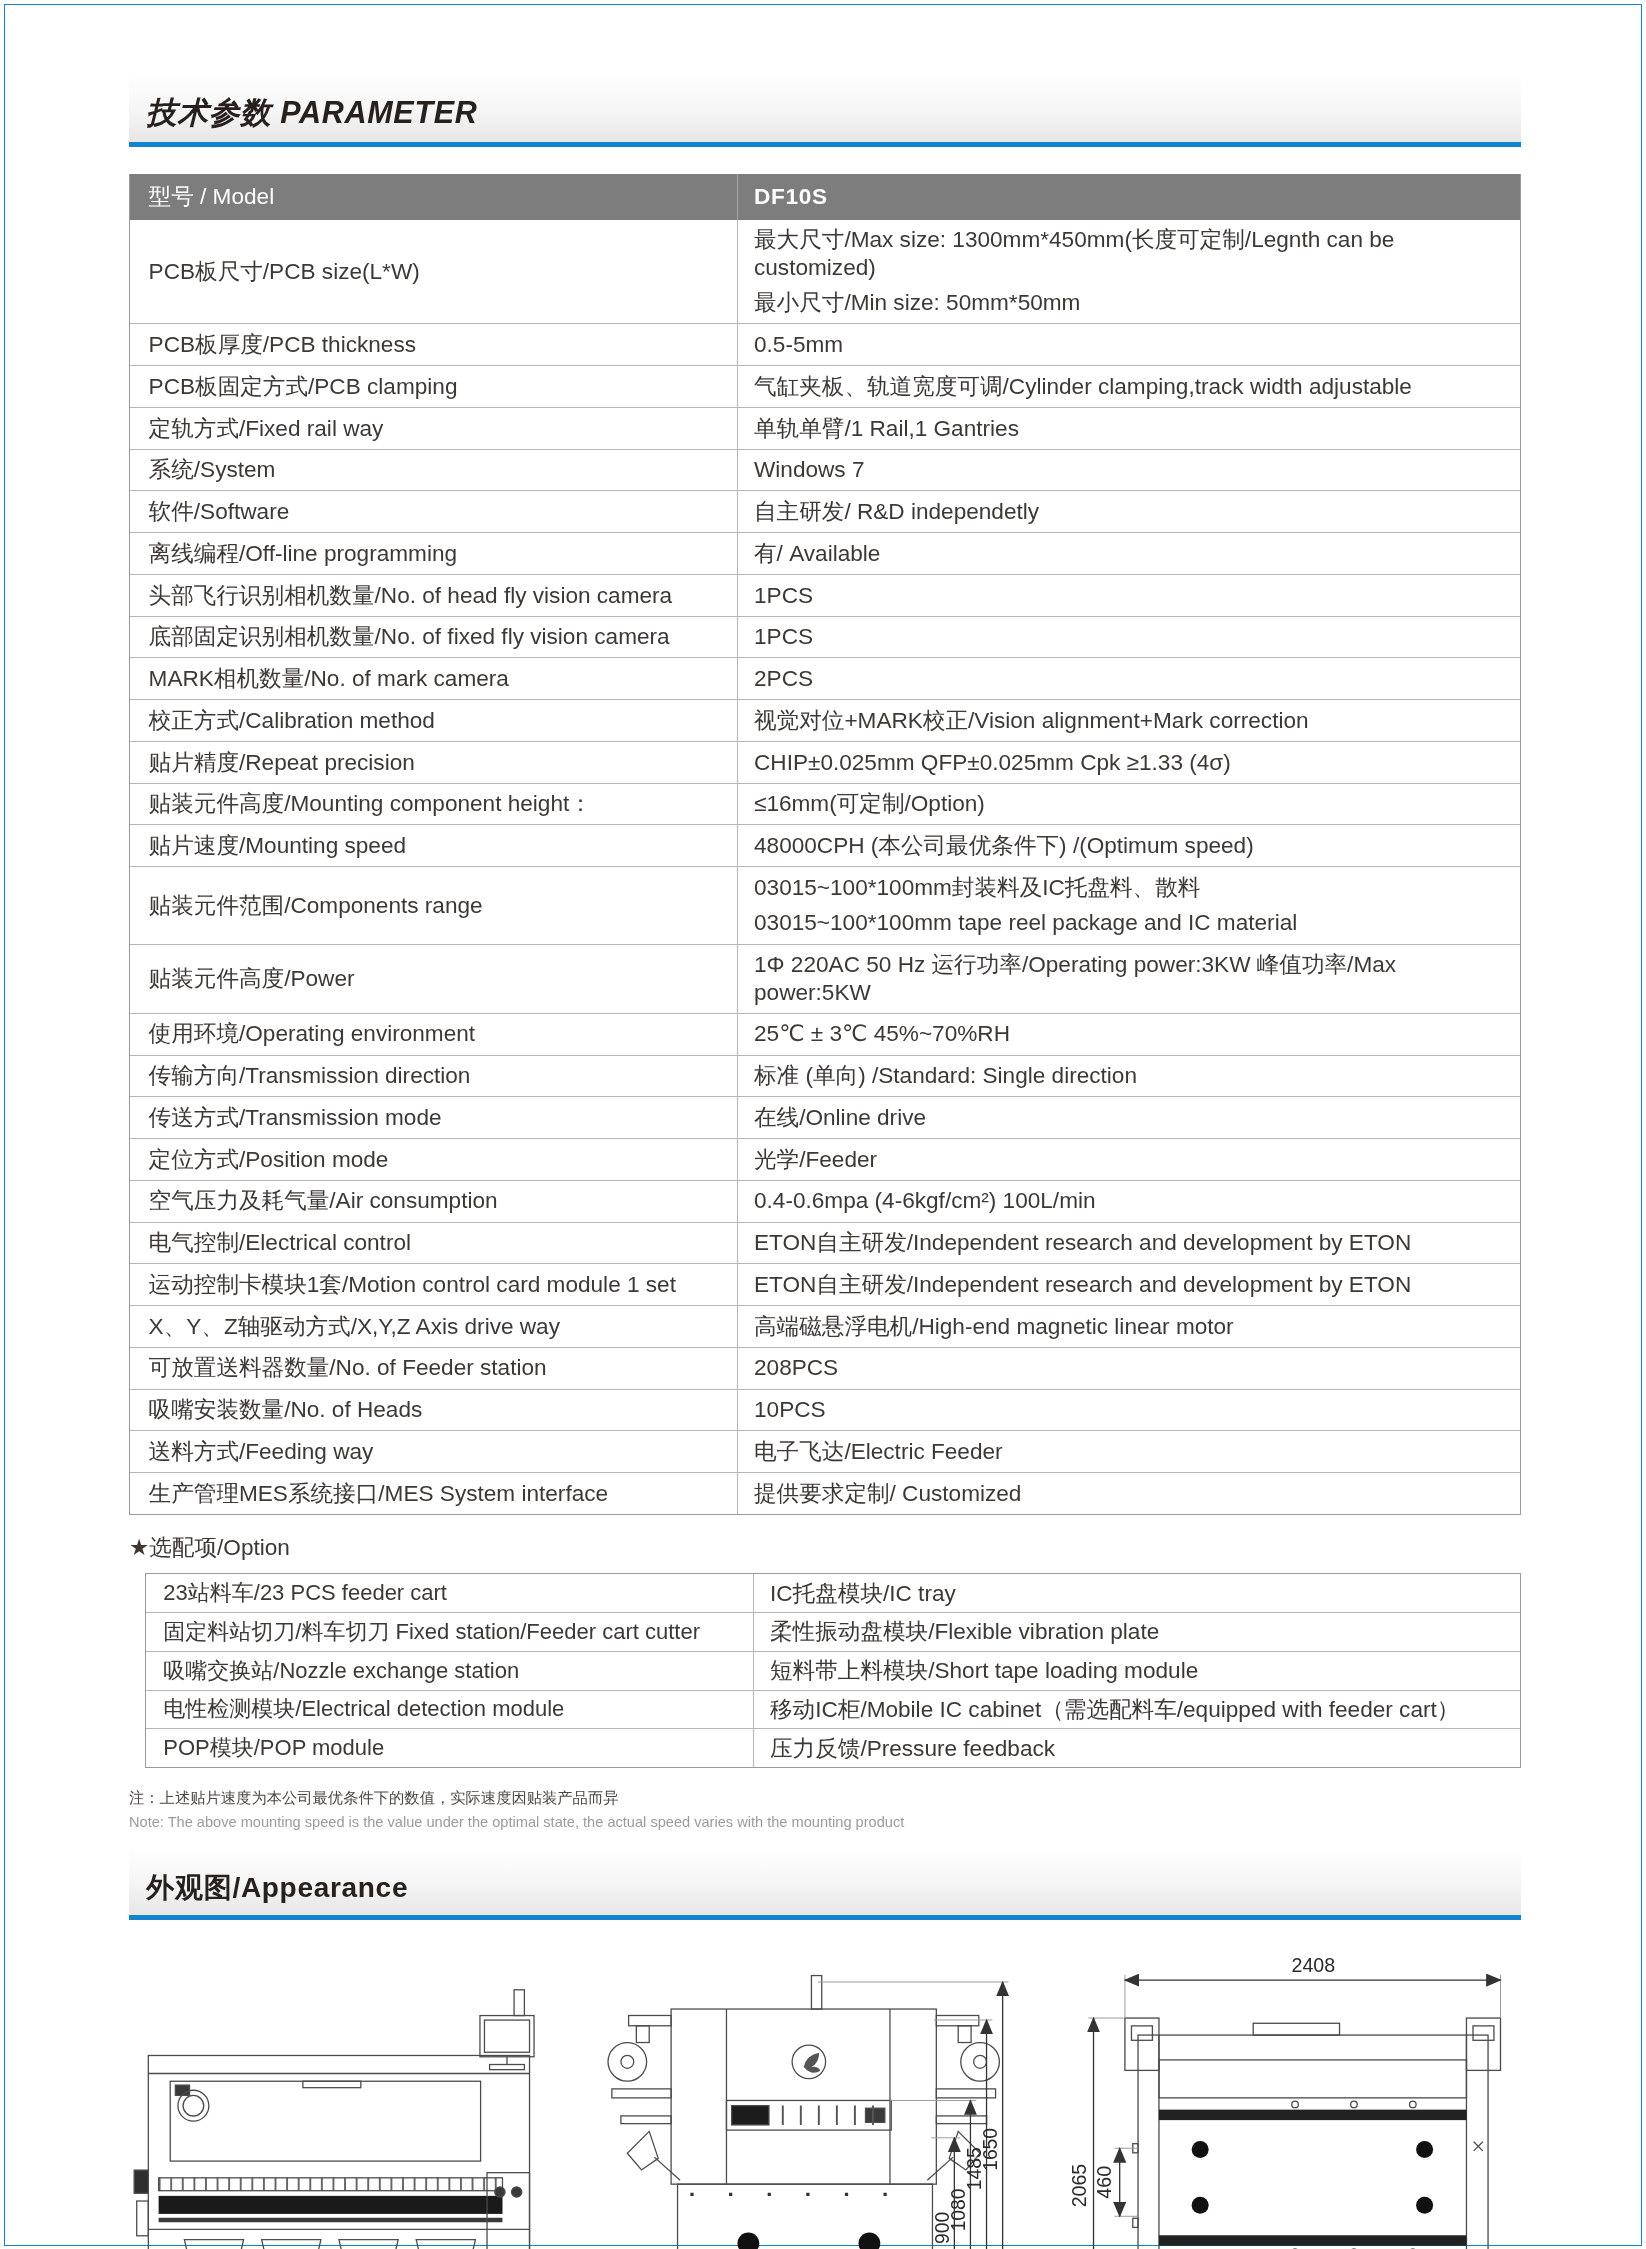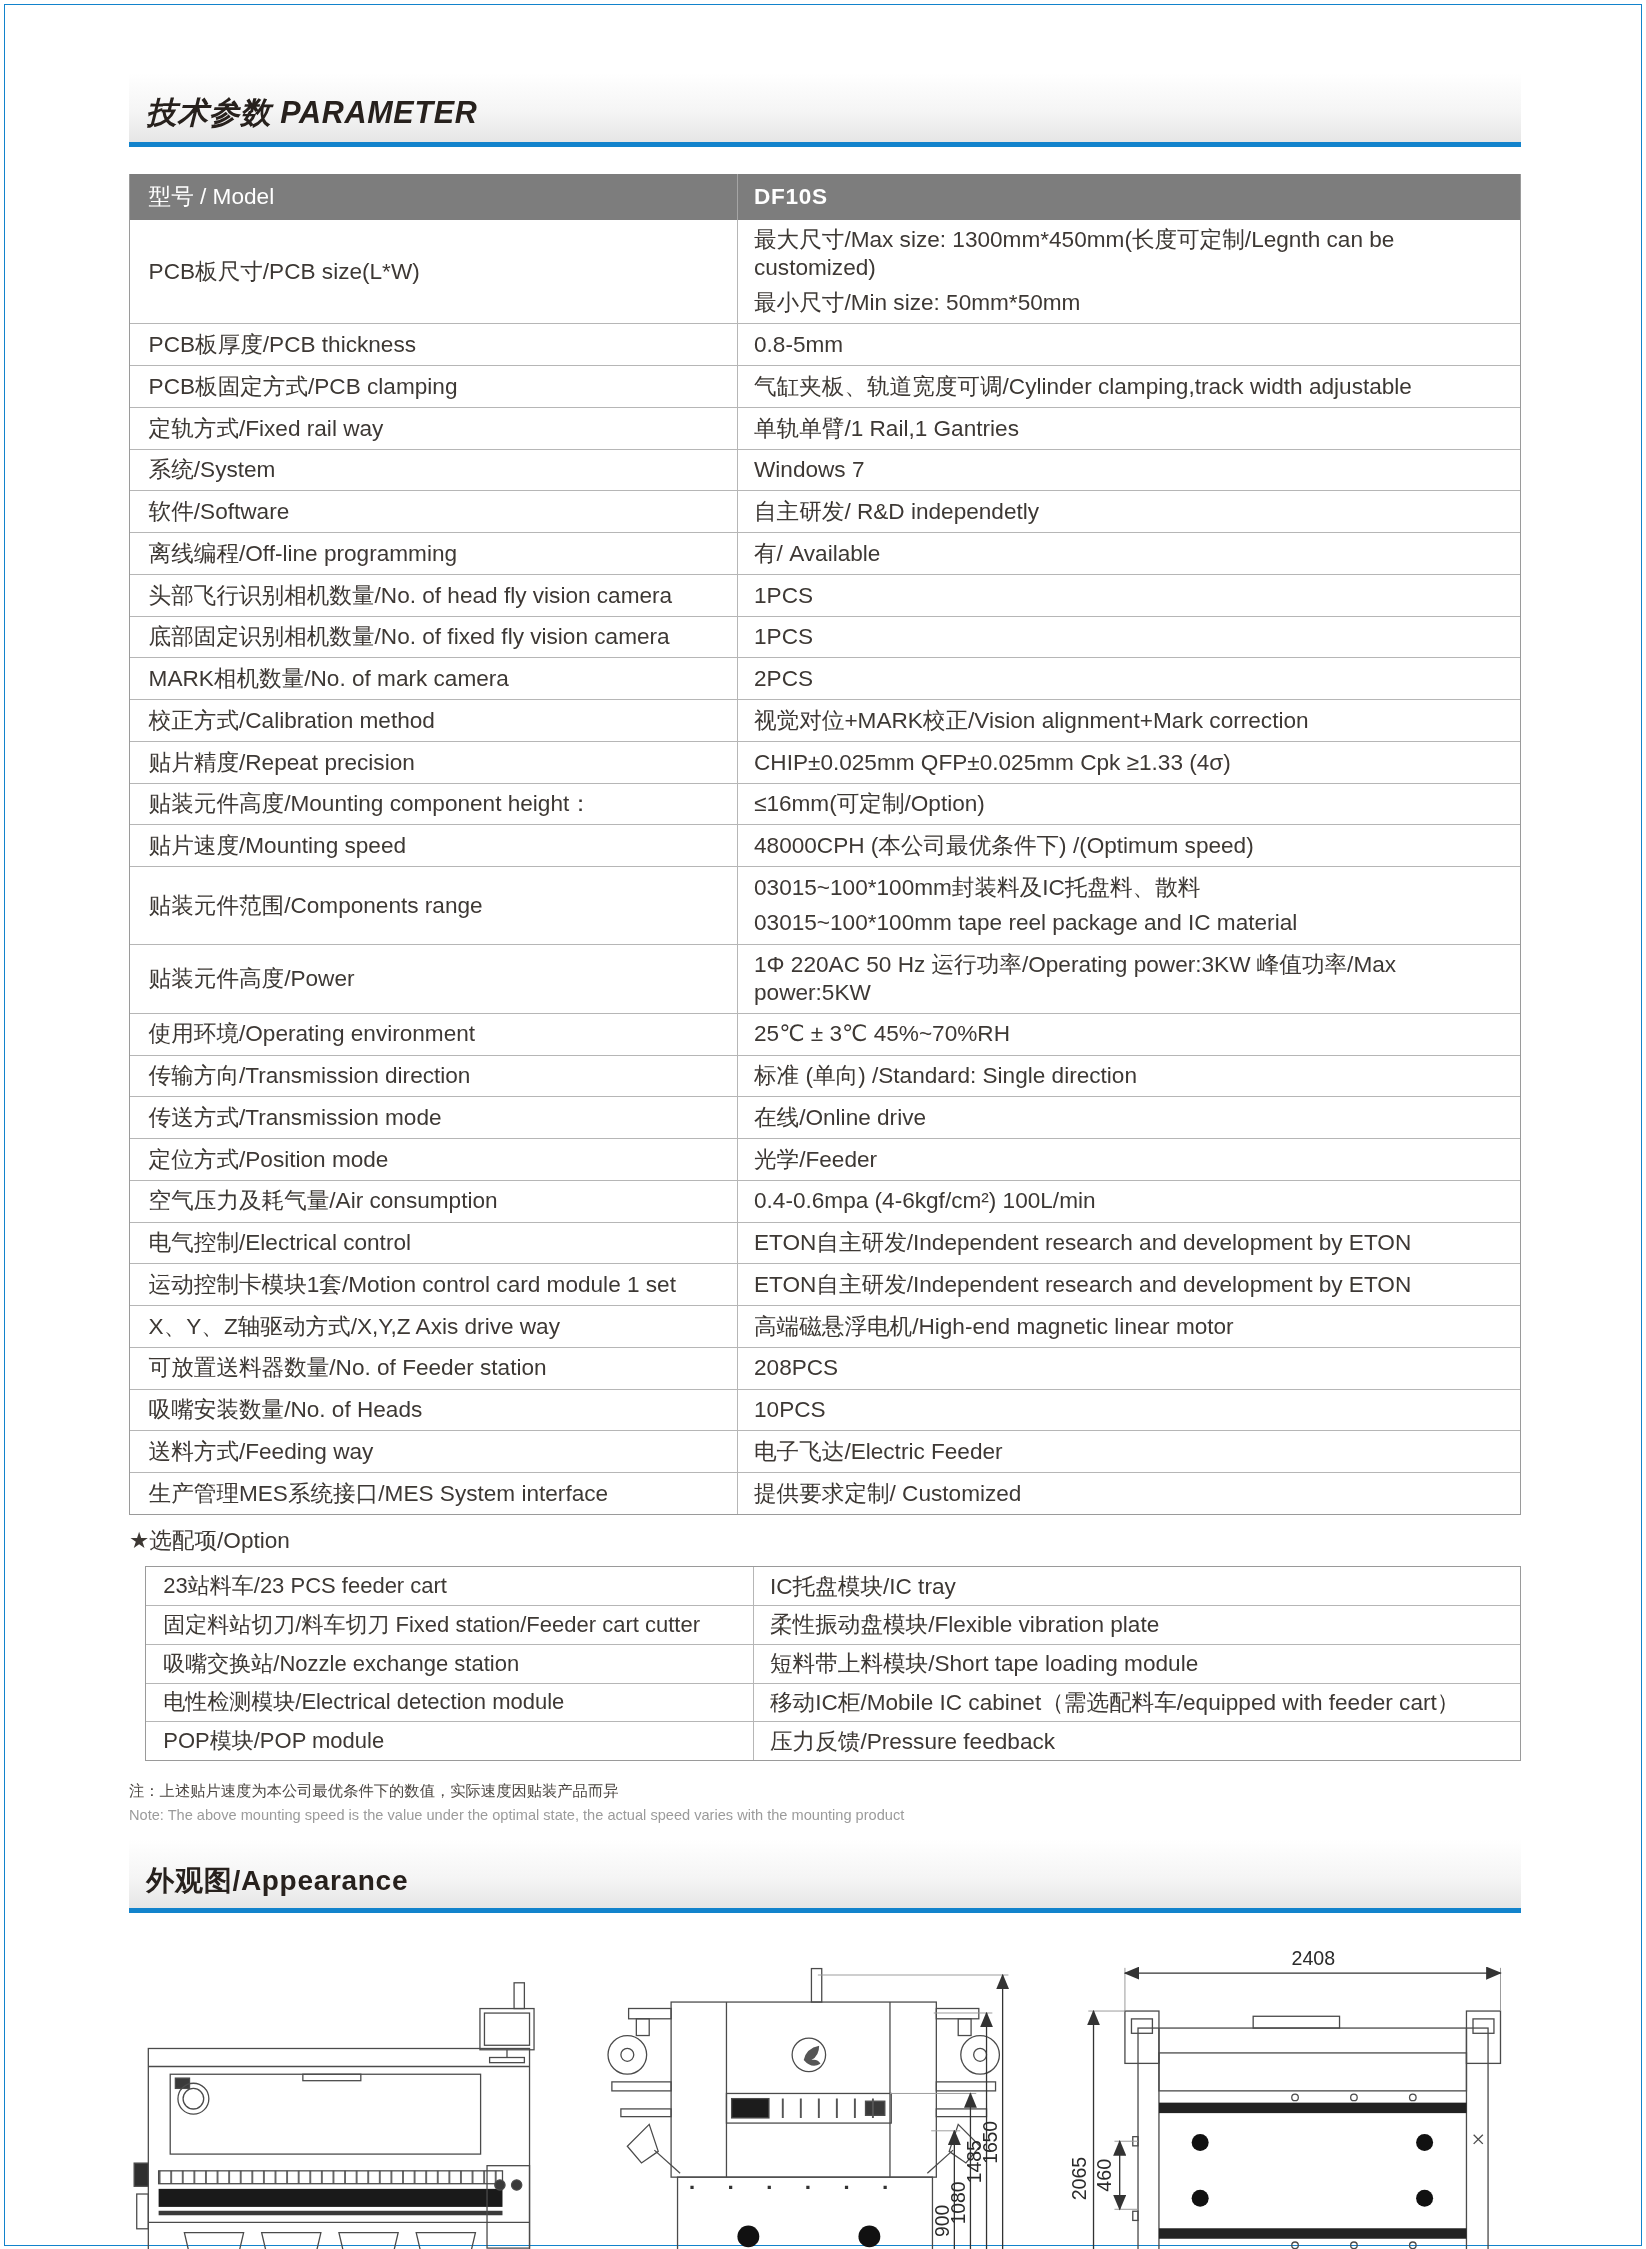--- a/index.html
+++ b/index.html
@@ -22,21 +22,21 @@
   .head-label{width:608px;display:flex;align-items:center;padding-left:18.6px;box-sizing:border-box;border-right:1.3px solid #a5a5a5;}
   .head-value{flex:1;display:flex;align-items:center;padding-left:16px;font-weight:700;letter-spacing:0.7px;}
 
   .t-row{display:flex;border-top:1.3px solid #b6b6b6;min-height:38px;}
   .t-body .t-row:first-child{border-top:none;}
   .t-label{width:608px;box-sizing:border-box;border-right:1.3px solid #b6b6b6;display:flex;align-items:center;
     padding:5.3px 10.6px 5.3px 18.6px;font-size:22.6px;line-height:1.22;}
   .t-value{flex:1;display:flex;flex-direction:column;justify-content:center;row-gap:8px;
     padding:6.6px 10.6px 6.6px 16px;font-size:22.6px;line-height:1.22;}
 
-  .option-title{margin-top:10px;font-size:22.6px;}
+  .option-title{margin-top:17px;font-size:22.6px;}
   .option-table{margin-top:10.6px;border:1.3px solid #9a9a9a;margin-left:16px;}
   .o-row{display:flex;min-height:35px;border-top:1.3px solid #b6b6b6;}
   .option-table .o-row:first-child{border-top:none;}
   .o-left{width:608px;box-sizing:border-box;border-right:1.3px solid #b6b6b6;display:flex;align-items:center;
     padding:5.3px 6.6px 5.3px 17.3px;font-size:22px;line-height:1.2;}
   .o-right{flex:1;display:flex;align-items:center;padding:5.3px 10.6px 5.3px 16px;font-size:22.6px;line-height:1.2;}
 
   .note{margin-top:20px;}
   .note-zh{font-size:15.3px;color:#4c4742;}
   .note-en{font-size:14.6px;color:#9b9b9b;margin-top:5.3px;}
@@ -65,21 +65,21 @@
         <div class="t-row">
           <div class="t-label">PCB板尺寸/PCB size(L*W)</div>
           <div class="t-value">
             <div>最大尺寸/Max size:  1300mm*450mm(长度可定制/Legnth can be customized)</div>
             <div>最小尺寸/Min  size:  50mm*50mm</div>
           </div>
         </div>
         <div class="t-row">
           <div class="t-label">PCB板厚度/PCB thickness</div>
           <div class="t-value">
-            <div>0.8-5mm</div>
+            <div>0.5-5mm</div>
           </div>
         </div>
         <div class="t-row">
           <div class="t-label">PCB板固定方式/PCB clamping</div>
           <div class="t-value">
             <div>气缸夹板、轨道宽度可调/Cylinder clamping,track width adjustable</div>
           </div>
         </div>
         <div class="t-row">
           <div class="t-label">定轨方式/Fixed rail  way</div>

